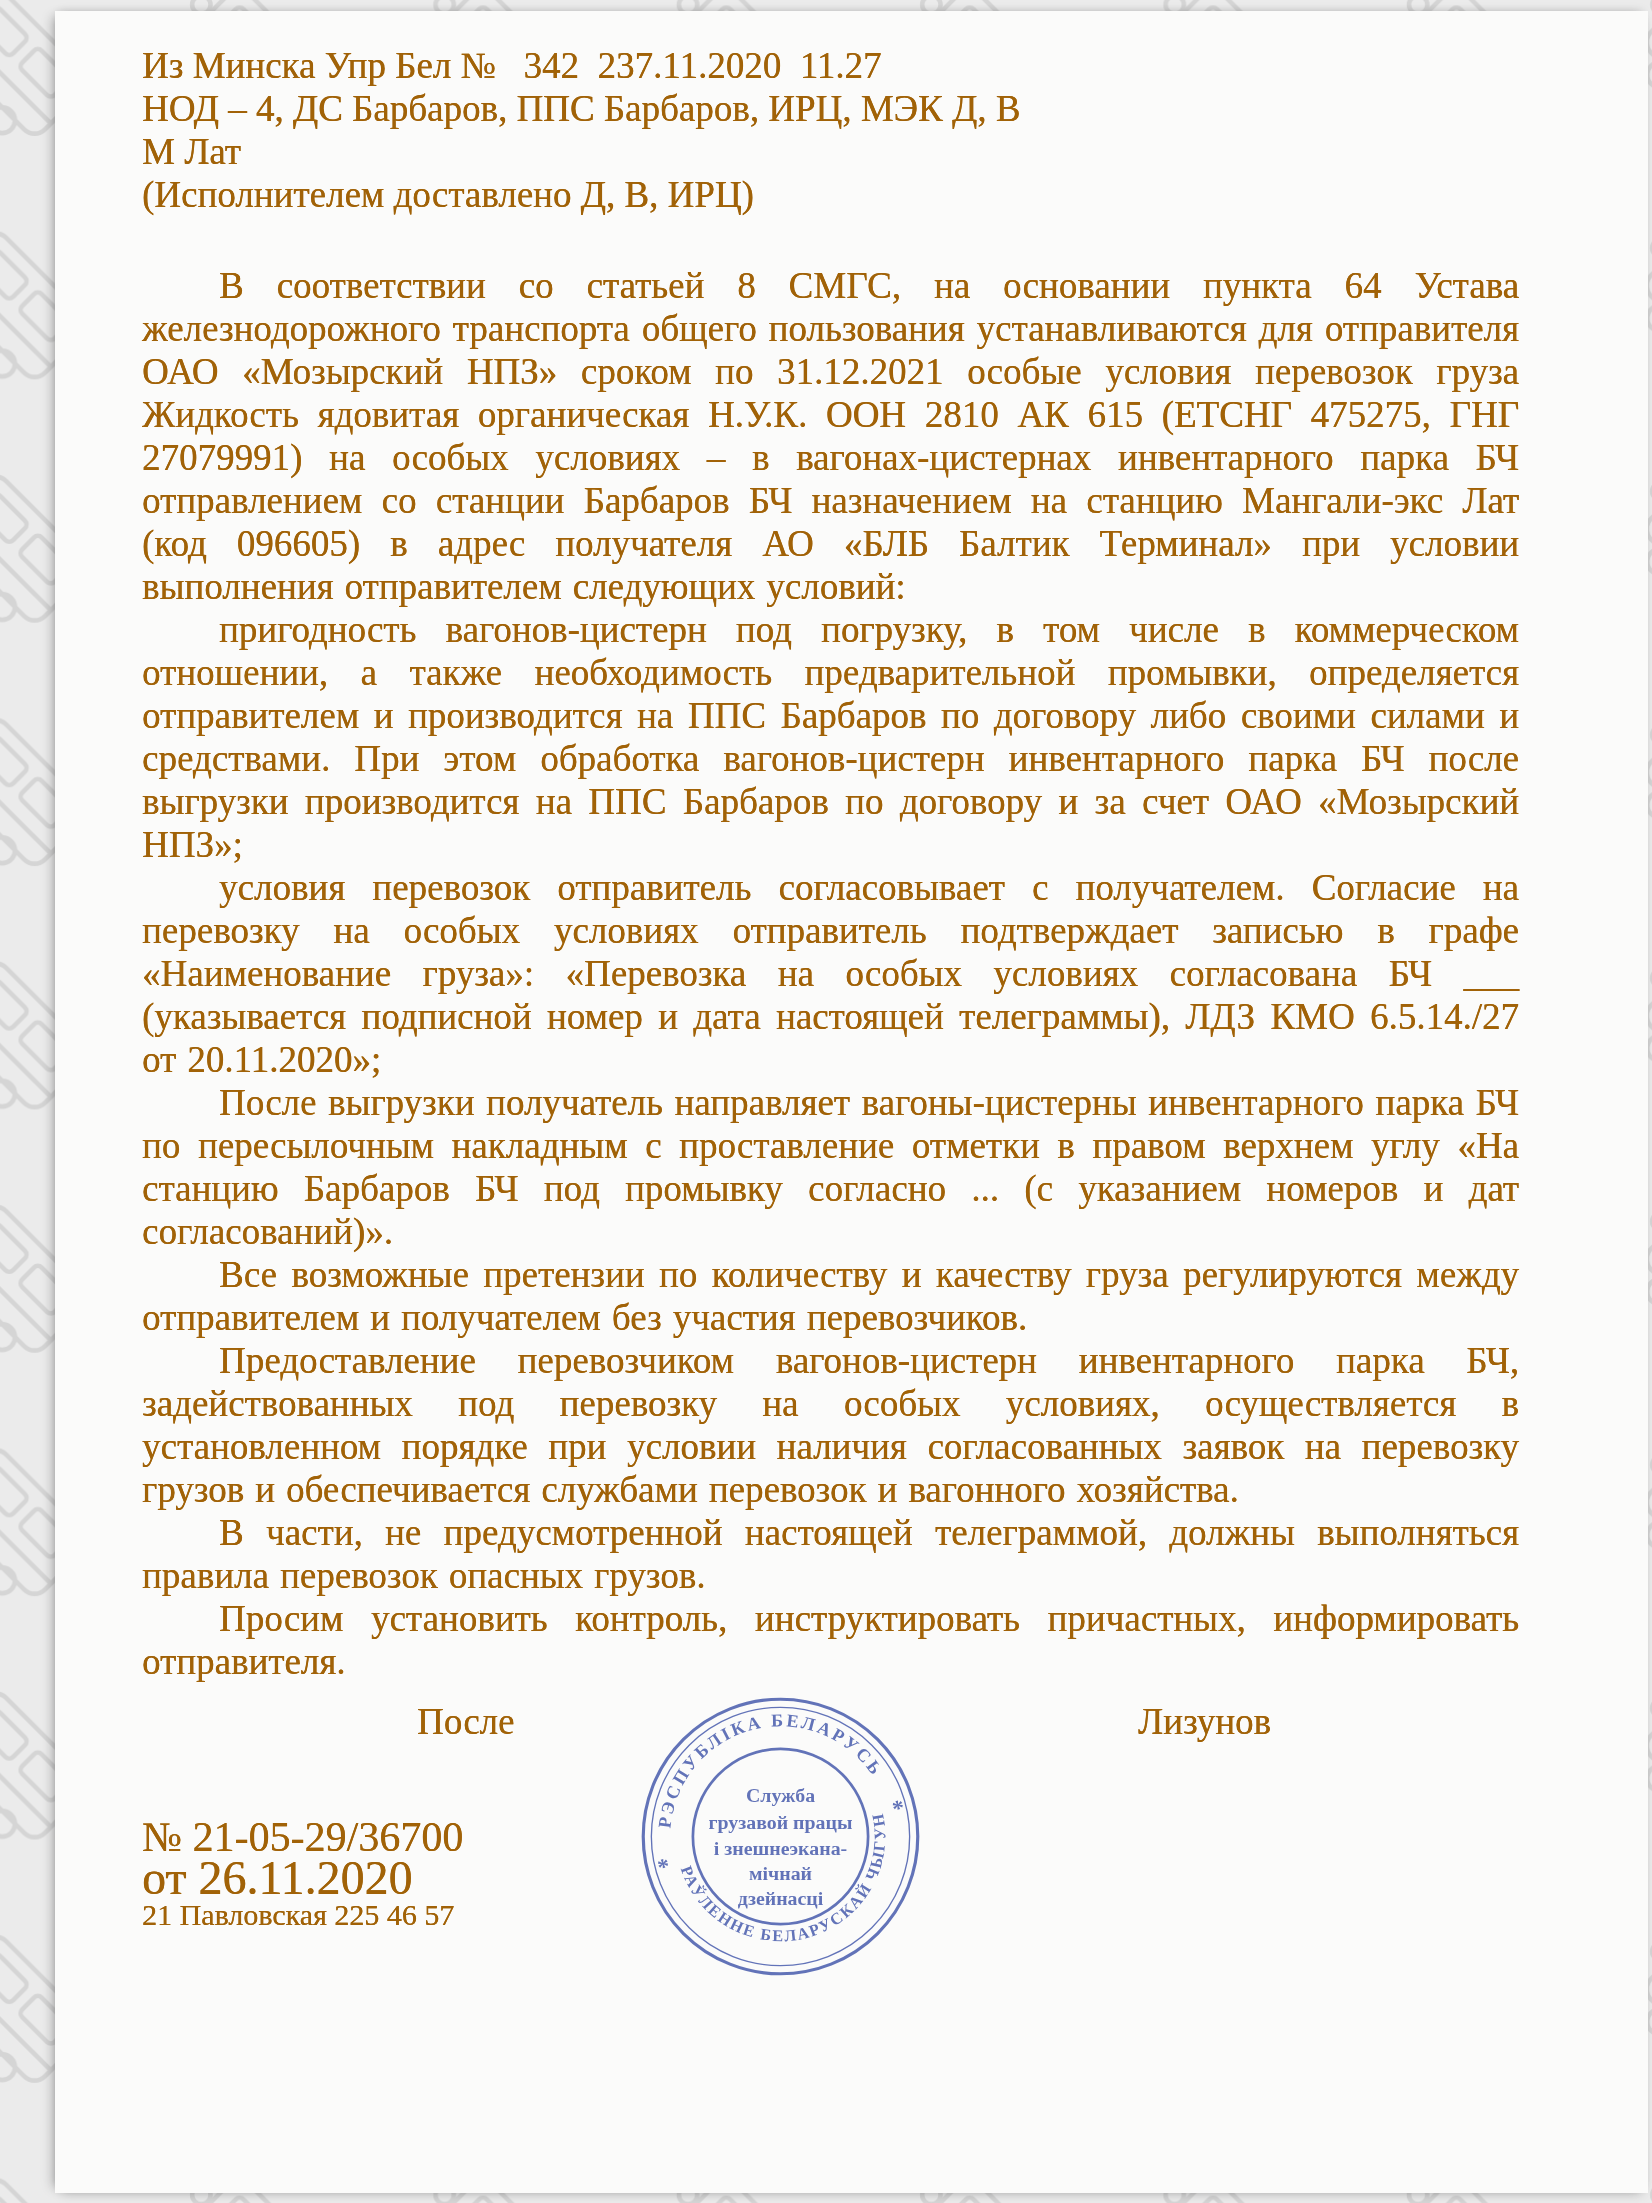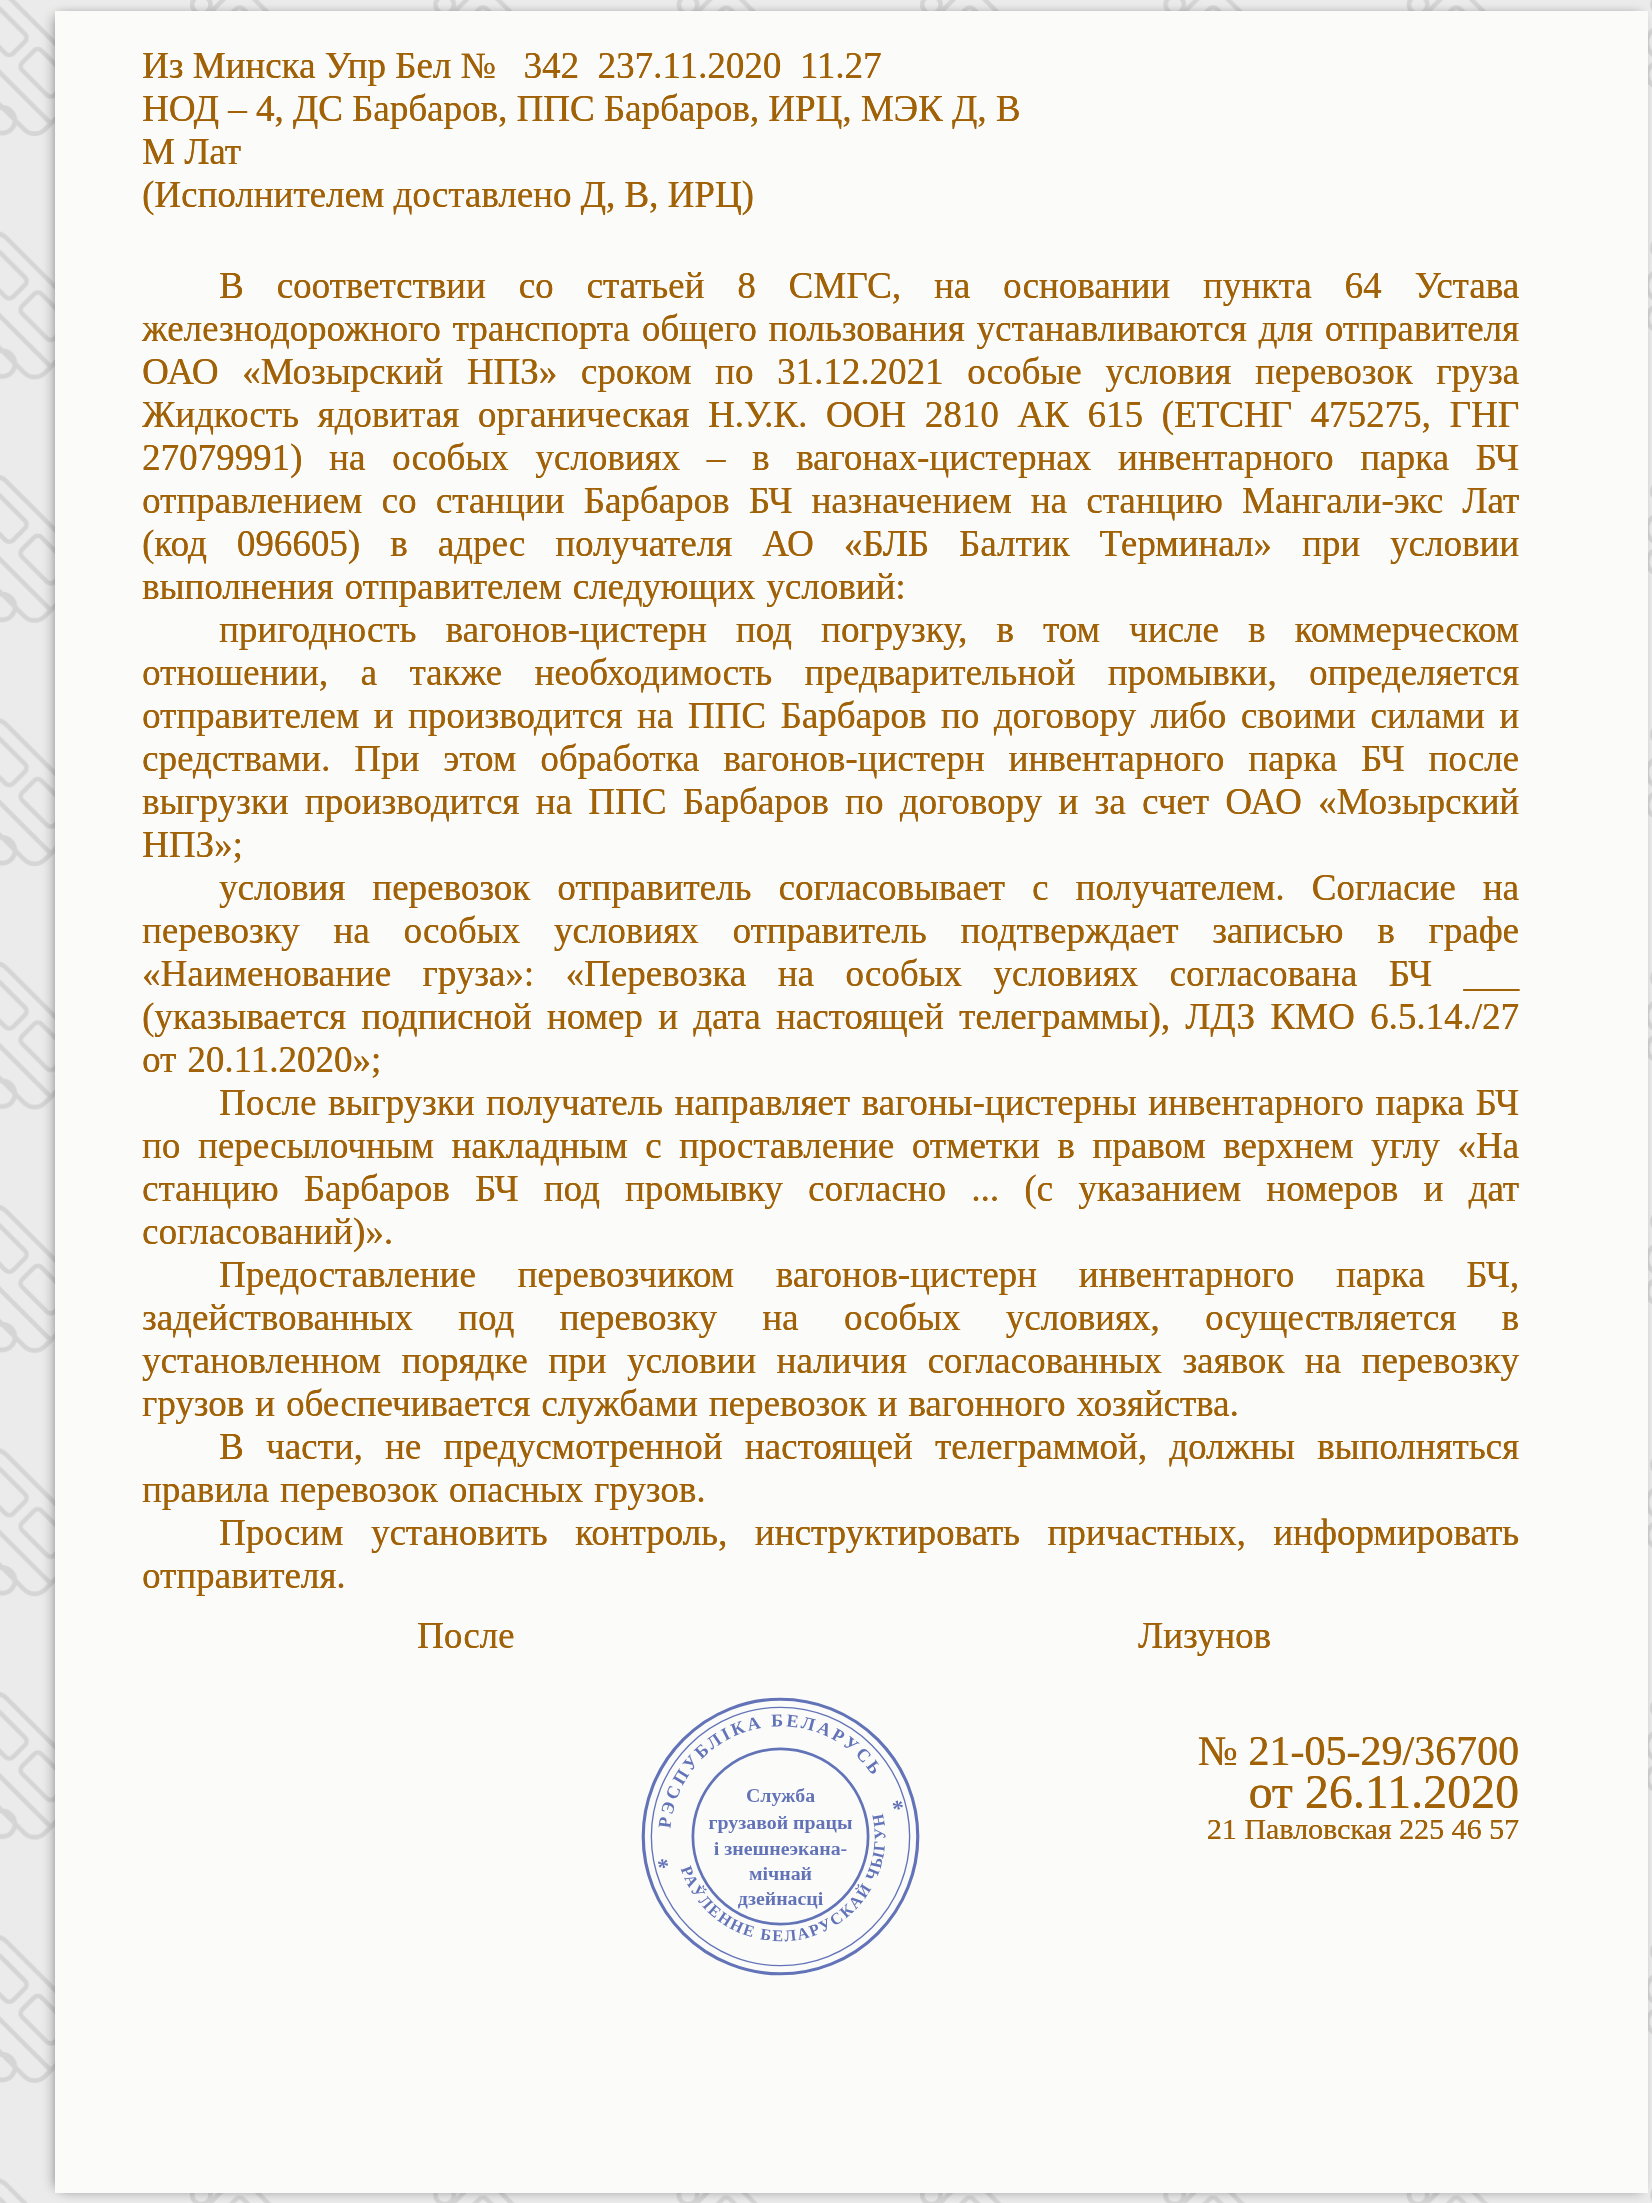--- a/index.html
+++ b/index.html
@@ -53,21 +53,21 @@
   }
   .sig-row {
     margin-top: 16.5px;
     display: flex;
     justify-content: space-between;
     padding: 0 248px 0 275px;
     font-size: 37px;
     line-height: 43px;
     text-shadow: 0.3px 0 0 currentColor;
   }
-  .footer { margin-top: 73px; text-align: right; }
+  .footer { margin-top: 73px; }
   .doc-number {
     font-size: 42px;
     line-height: 42px;
     text-shadow: 0.3px 0 0 currentColor;
   }
   .doc-date {
     font-size: 48px;
     line-height: 39px;
     text-shadow: 0.3px 0 0 currentColor;
   }
@@ -127,20 +127,21 @@
       <div class="hdr">НОД – 4, ДС Барбаров, ППС Барбаров, ИРЦ, МЭК Д, В</div>
       <div class="hdr">М Лат</div>
       <div class="hdr">(Исполнителем доставлено Д, В, ИРЦ)</div>
     </div>
 
     <div class="body-text">
       <p>В соответствии со статьей 8 СМГС, на основании пункта 64 Устава железнодорожного транспорта общего пользования устанавливаются для отправителя ОАО «Мозырский НПЗ» сроком по 31.12.2021 особые условия перевозок груза Жидкость ядовитая органическая Н.У.К. ООН 2810 АК 615 (ЕТСНГ 475275, ГНГ 27079991) на особых условиях – в вагонах-цистернах инвентарного парка БЧ отправлением со станции Барбаров БЧ назначением на станцию Мангали-экс Лат (код 096605) в адрес получателя АО «БЛБ Балтик Терминал» при условии выполнения отправителем следующих условий:</p>
       <p>пригодность вагонов-цистерн под погрузку, в том числе в коммерческом отношении, а также необходимость предварительной промывки, определяется отправителем и производится на ППС Барбаров по договору либо своими силами и средствами. При этом обработка вагонов-цистерн инвентарного парка БЧ после выгрузки производится на ППС Барбаров по договору и за счет ОАО «Мозырский НПЗ»;</p>
       <p>условия перевозок отправитель согласовывает с получателем. Согласие на перевозку на особых условиях отправитель подтверждает записью в графе «Наименование груза»: «Перевозка на особых условиях согласована БЧ ___ (указывается подписной номер и дата настоящей телеграммы), ЛДЗ КМО 6.5.14./27 от 20.11.2020»;</p>
       <p>После выгрузки получатель направляет вагоны-цистерны инвентарного парка БЧ по пересылочным накладным с проставление отметки в правом верхнем углу «На станцию Барбаров БЧ под промывку согласно ... (с указанием номеров и дат согласований)».</p>
+      <p>Все возможные претензии по количеству и качеству груза регулируются между отправителем и получателем без участия перевозчиков.</p>
       <p>Предоставление перевозчиком вагонов-цистерн инвентарного парка БЧ, задействованных под перевозку на особых условиях, осуществляется в установленном порядке при условии наличия согласованных заявок на перевозку грузов и обеспечивается службами перевозок и вагонного хозяйства.</p>
       <p>В части, не предусмотренной настоящей телеграммой, должны выполняться правила перевозок опасных грузов.</p>
       <p>Просим установить контроль, инструктировать причастных, информировать отправителя.</p>
     </div>
 
     <div class="sig-row">
       <span>После</span>
       <span>Лизунов</span>
     </div>
 

